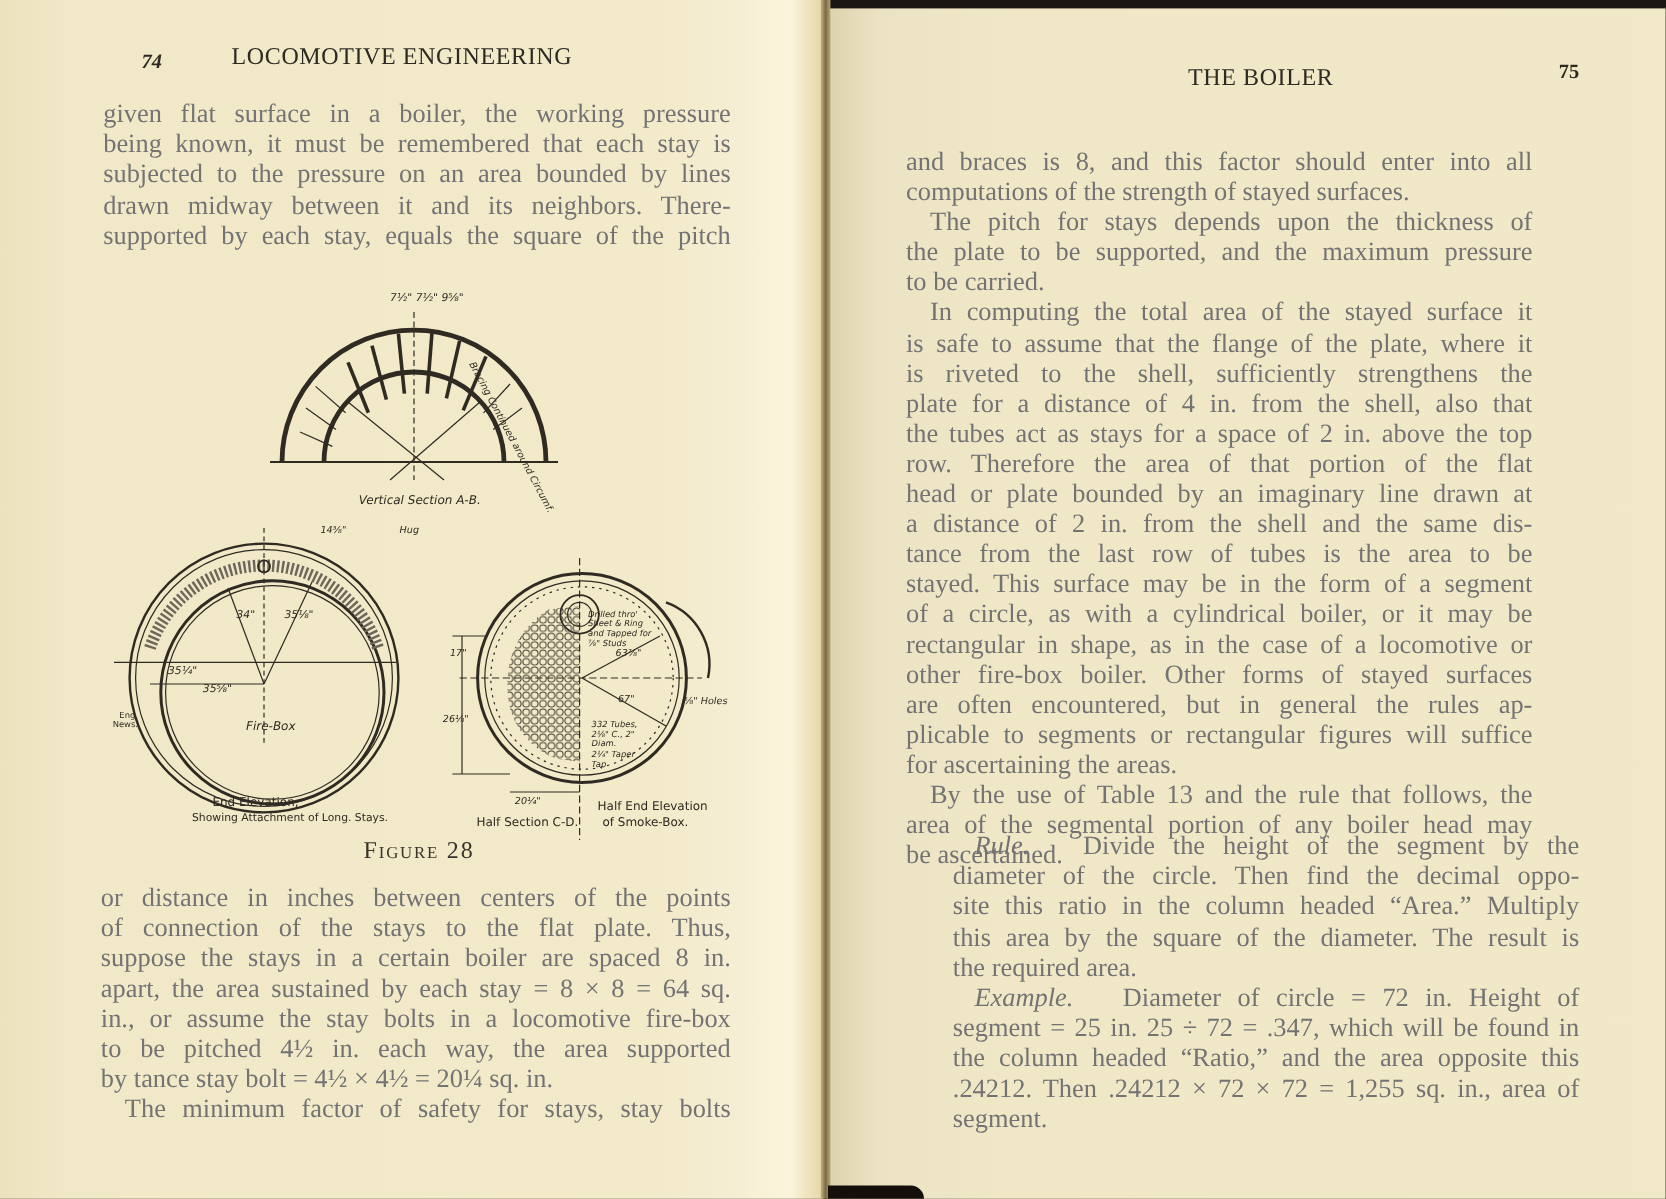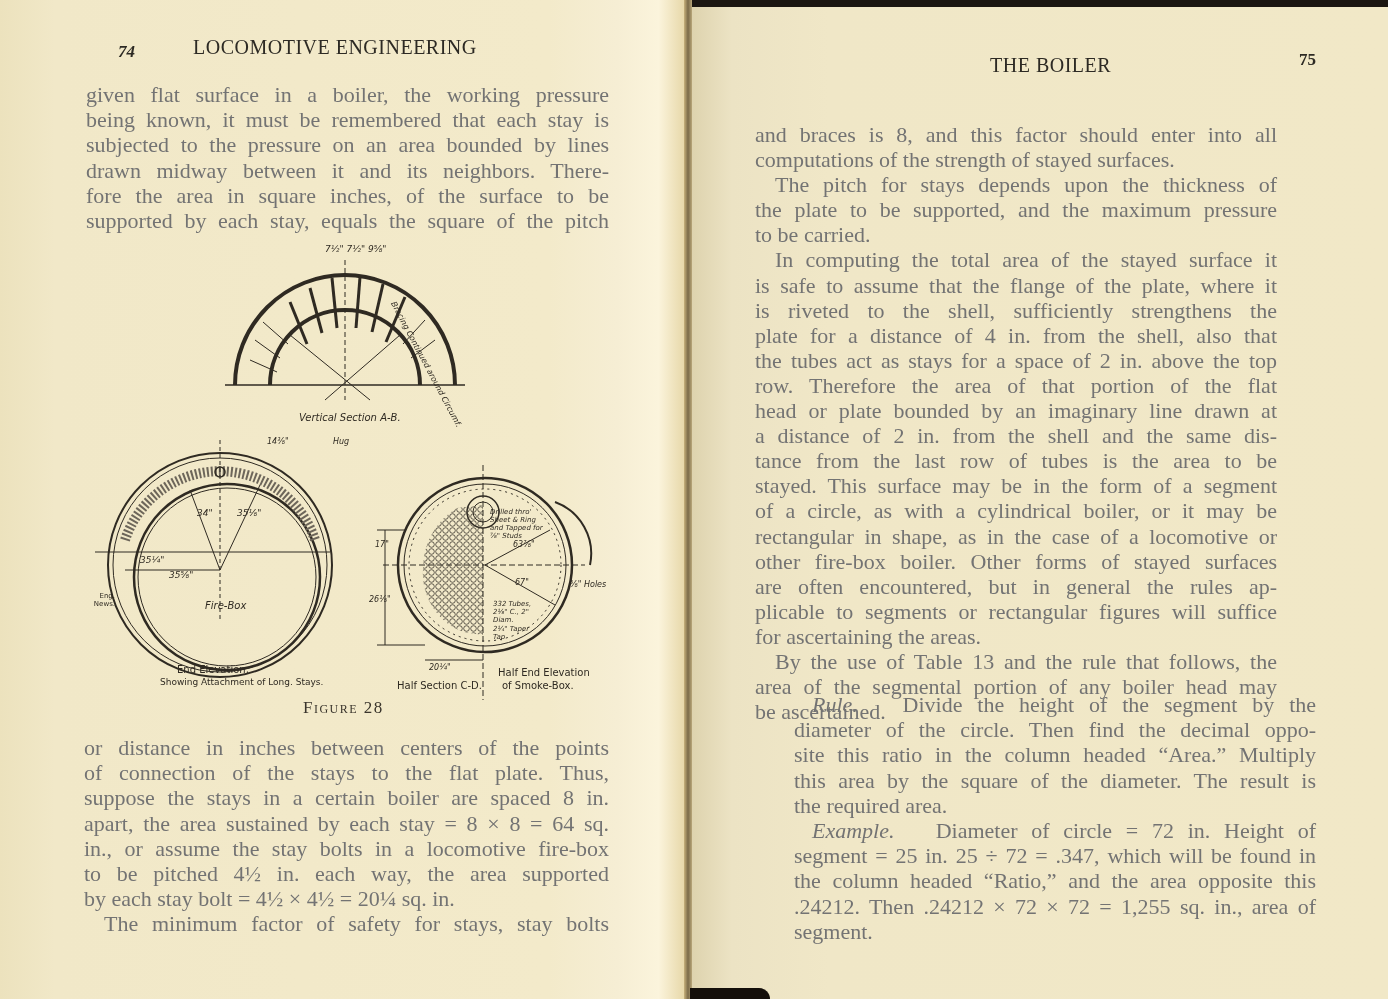--- a/index.html
+++ b/index.html
@@ -34,41 +34,40 @@
   }
   .folio { position: absolute; font-size: 17px; font-weight: bold; color: #2d2a24; }
   .text-block { position: absolute; font-size: 22px; line-height: 25.2px; text-align: justify; color: #737373; }
   .text-block .line { display: block; text-align: justify; text-align-last: justify; white-space: nowrap; }
   .text-block .line.last { text-align-last: left; }
   .ital { font-style: italic; }
 
   
   .figure { position: absolute; left: 85px; top: 240px; width: 525px; height: 490px; }
   .fig-label { position: absolute; font-family: "DejaVu Sans", sans-serif; font-size: 10px; color: #2f2a22; white-space: nowrap; }
-  .fig-caption { position: absolute; font-size: 17px; letter-spacing: 1.5px; color: #3a352c; font-variant: small-caps; text-align: right; }
+  .fig-caption { position: absolute; font-size: 20px; letter-spacing: 1.5px; color: #3a352c; font-variant: small-caps; text-align: right; }
 </style>
 </head>
 <body>
 
 <div class="spread">
   <div class="page left"></div>
   <div class="page right"></div>
   <div class="topedge"></div>
   <div class="spine"></div>
   <div class="bottomshadow"></div>
 
   <div class="folio" style="left:88px; top:42px; font-style:italic;margin-left:30px;">74</div>
   <div class="running-head" style="left:193px; top:36px;">LOCOMOTIVE ENGINEERING</div>
 
   <div class="text-block" style="left:86px; top:82px; width:523px;">
     <span class="line">given flat surface in a boiler, the working pressure</span>
     <span class="line">being known, it must be remembered that each stay is</span>
     <span class="line">subjected to the pressure on an area bounded by lines</span>
     <span class="line">drawn midway between it and its neighbors. There-</span>
-    <span class="line">fore the area in square inches, of the surface to be</span>
     <span class="line">supported by each stay, equals the square of the pitch</span>
   </div>
 
   <div class="figure">
     <svg width="525" height="490" viewBox="0 0 525 490">
       <g stroke="#2f2a22" fill="none">
 
         <path d="M150 145 A110 110 0 0 1 370 145" stroke-width="4"></path>
         <path d="M185 145 A75 75 0 0 1 335 145" stroke-width="4"></path>
         <line x1="140" y1="145" x2="380" y2="145" stroke-width="1.5"></line>
@@ -160,21 +159,21 @@
 
   <div class="fig-caption" style="left:303px; top:698px;">Figure 28</div>
 
   <div class="text-block" style="left:84px; top:735px; width:525px;">
     <span class="line">or distance in inches between centers of the points</span>
     <span class="line">of connection of the stays to the flat plate. Thus,</span>
     <span class="line">suppose the stays in a certain boiler are spaced 8 in.</span>
     <span class="line">apart, the area sustained by each stay = 8 × 8 = 64 sq.</span>
     <span class="line">in., or assume the stay bolts in a locomotive fire-box</span>
     <span class="line">to be pitched 4½ in. each way, the area supported</span>
-    <span class="line last">by each stay bolt = 4½ × 4½ = 20¼ sq. in.</span>
+    <span class="line last">by tance stay bolt = 4½ × 4½ = 20¼ sq. in.</span>
     <span class="line" style="padding-left:20px;">The minimum factor of safety for stays, stay bolts</span>
   </div>
 
   <div class="running-head" style="left:990px; top:44px;margin-top:10px;">THE BOILER</div>
   <div class="folio" style="left:1299px; top:50px;">75</div>
 
   <div class="text-block" id="right-text" style="left:755px; top:90px; width:522px; line-height:25.1px;margin-top:32px;">
       <span class="line">and braces is 8, and this factor should enter into all</span>
       <span class="line last">computations of the strength of stayed surfaces.</span>
       <span class="line" style="padding-left: 20px; font-family: Liberation Serif, serif;">The pitch for stays depends upon the thickness of</span>

